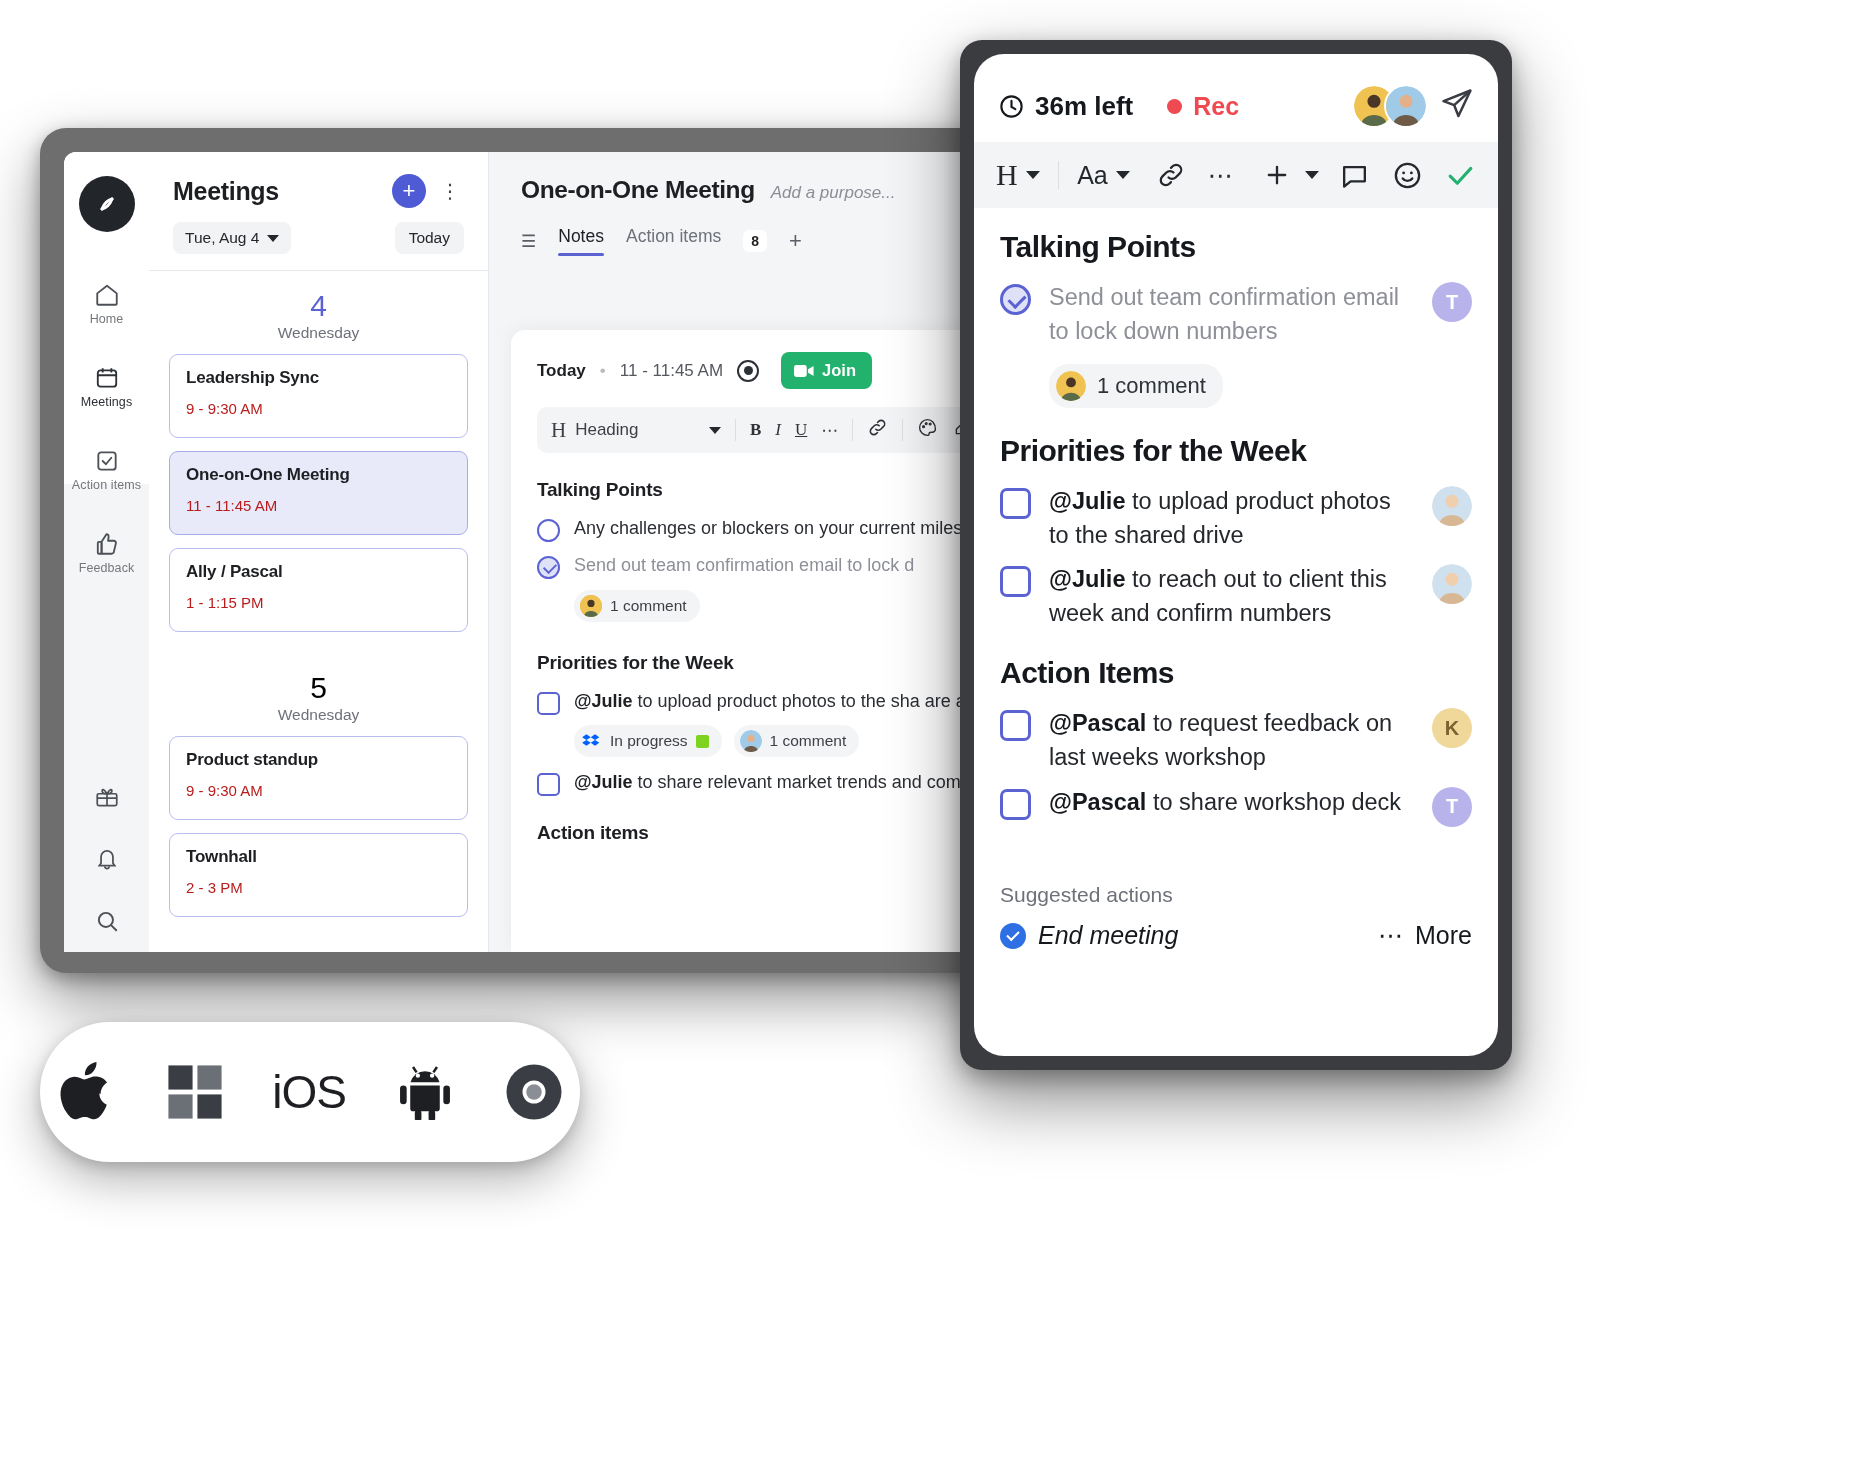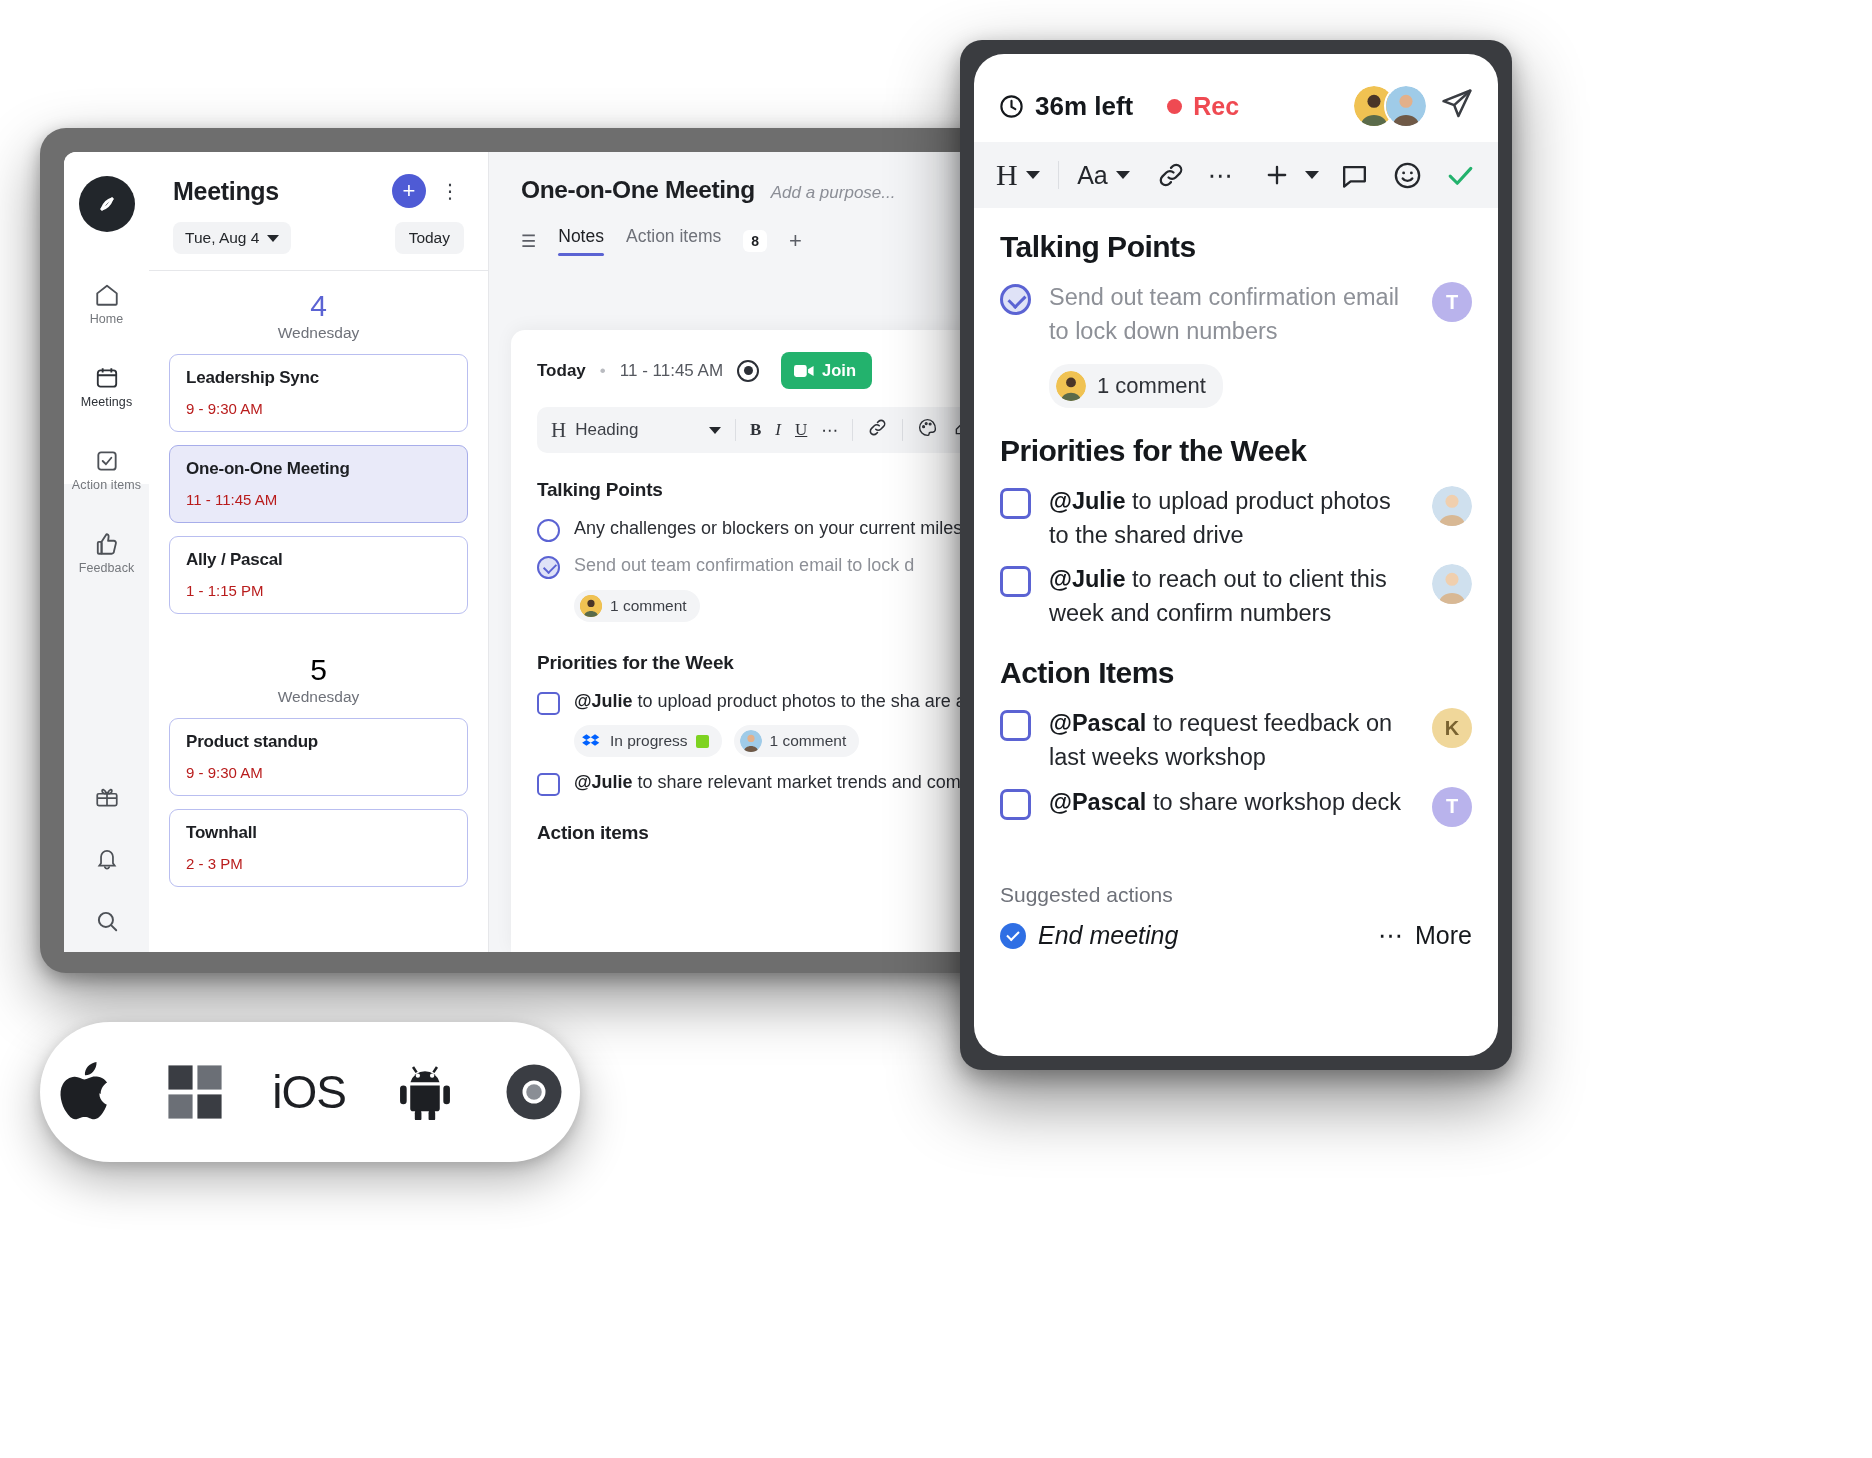--- a/index.html
+++ b/index.html
@@ -73,21 +73,21 @@
     font-size: 15.5px; color: #24272b;
   }
   #list-divider { height: 1px; background: #e6e7ea; }
   #list-body { padding: 0 20px; }
   .day-head { text-align: center; padding: 18px 0 12px 0; }
   .day-num { font-size: 30px; font-weight: 400; line-height: 1.1; }
   .day-num.today { color: #5b63d3; }
   .day-name { font-size: 15.5px; color: #6e7179; margin-top: 2px; }
   .mtg-card {
     border: 1.5px solid #b9bef0; border-radius: 9px;
-    padding: 13px 16px 14px 16px; margin-bottom: 13px; background: #fff;
+    padding: 13px 16px 20px 16px; margin-bottom: 13px; background: #fff;
   }
   .mtg-card.selected { background: #e9eaf9; border-color: #a7adea; }
   .mtg-name { font-size: 17px; font-weight: 700; color: #1d1f23; letter-spacing: -.2px; }
   .mtg-time { font-size: 15px; color: #b91c1c; margin-top: 12px; }
 
   
   #note-pane {
     position: absolute; left: 425px; top: 0; width: 685px; height: 800px;
     background: #f4f5f7;
   }

